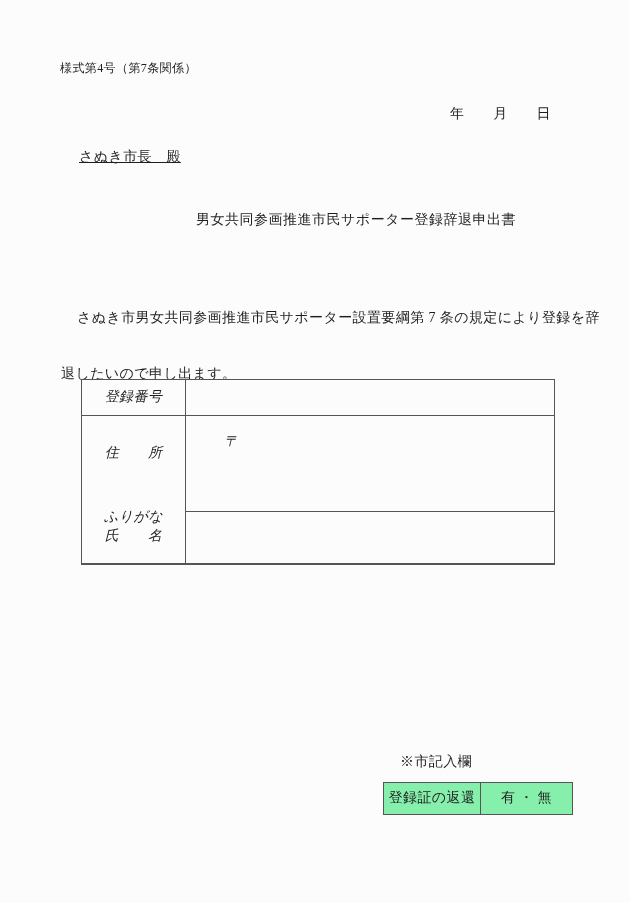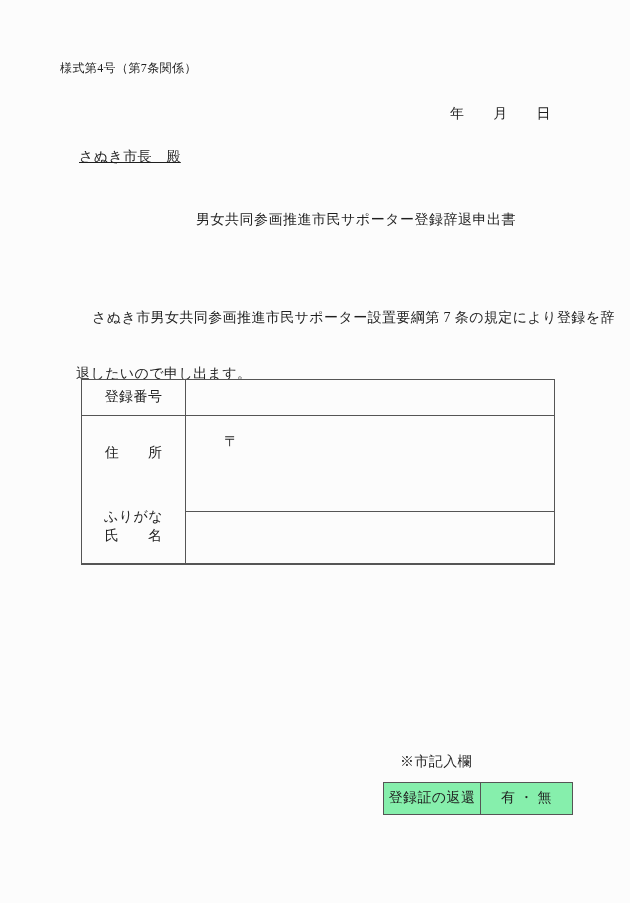--- a/index.html
+++ b/index.html
@@ -48,37 +48,36 @@
   }
   .body-text {
     left: 61px;
     top: 274px;
     width: 545px;
   }
   .body-line {
     line-height: 24px;
     height: 24px;
     white-space: pre;
-    margin-left: 15px;
   }
   .body-line.indent { text-indent: 16px; }
 
   
   .mtable {
     left: 81px;
     top: 379px;
     width: 472px;
     height: 184px;
     border: 1px solid #555;
     box-sizing: content-box;
     display: flex;
     flex-direction: column;
     background: #fcfcfc;
   }
-  .mrow { display: flex; }
+  .mrow { display: flex; font-style: italic; }
   .row-a { height: 35px; border-bottom: 1px solid #555; }
   .row-b { height: 73px; border-bottom: 1px solid #555; }
   .row-c { flex: 1; }
   .mlabel {
     width: 103px;
     border-right: 1px solid #555;
     display: flex;
     align-items: center;
     justify-content: center;
     flex-shrink: 0;

